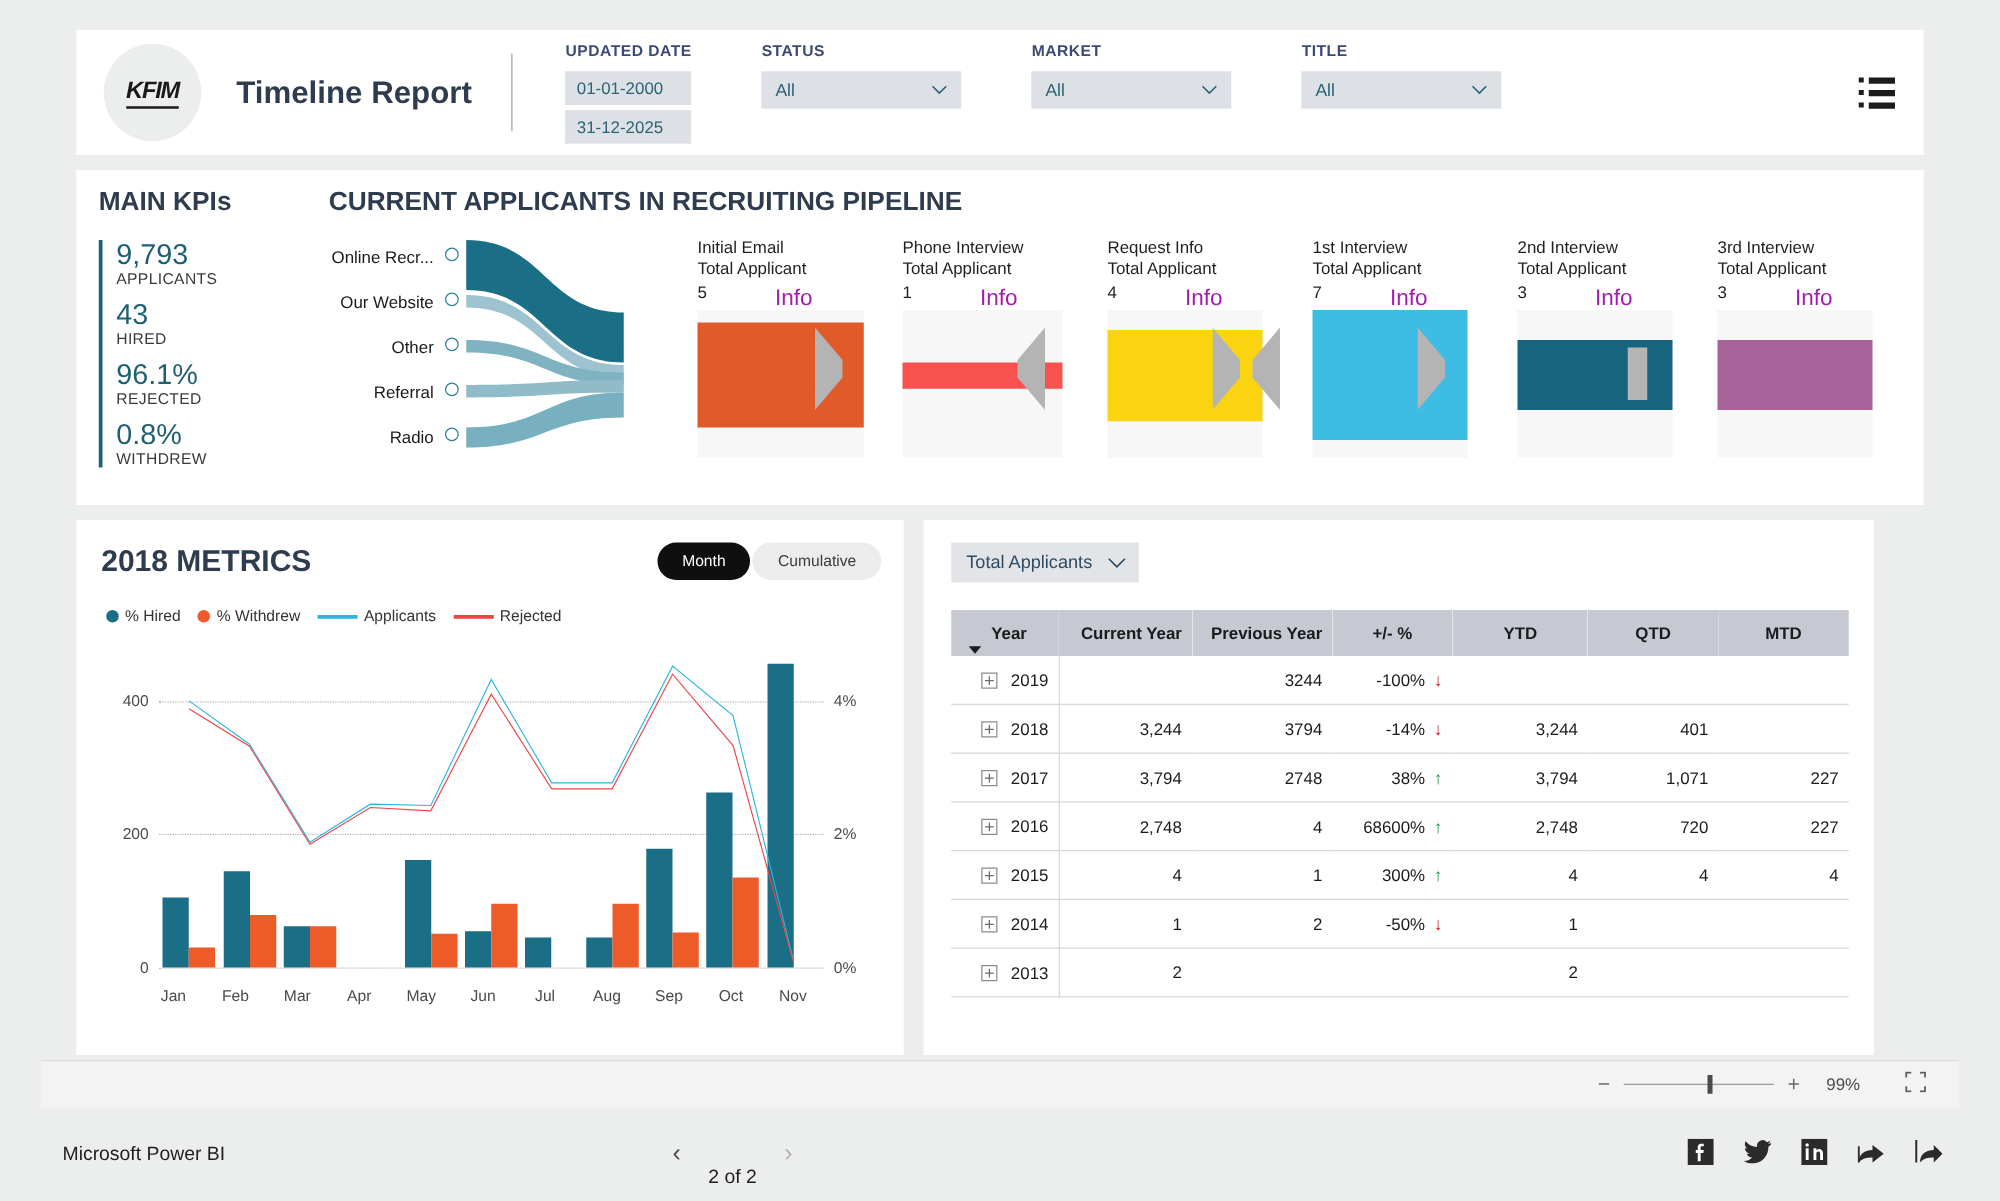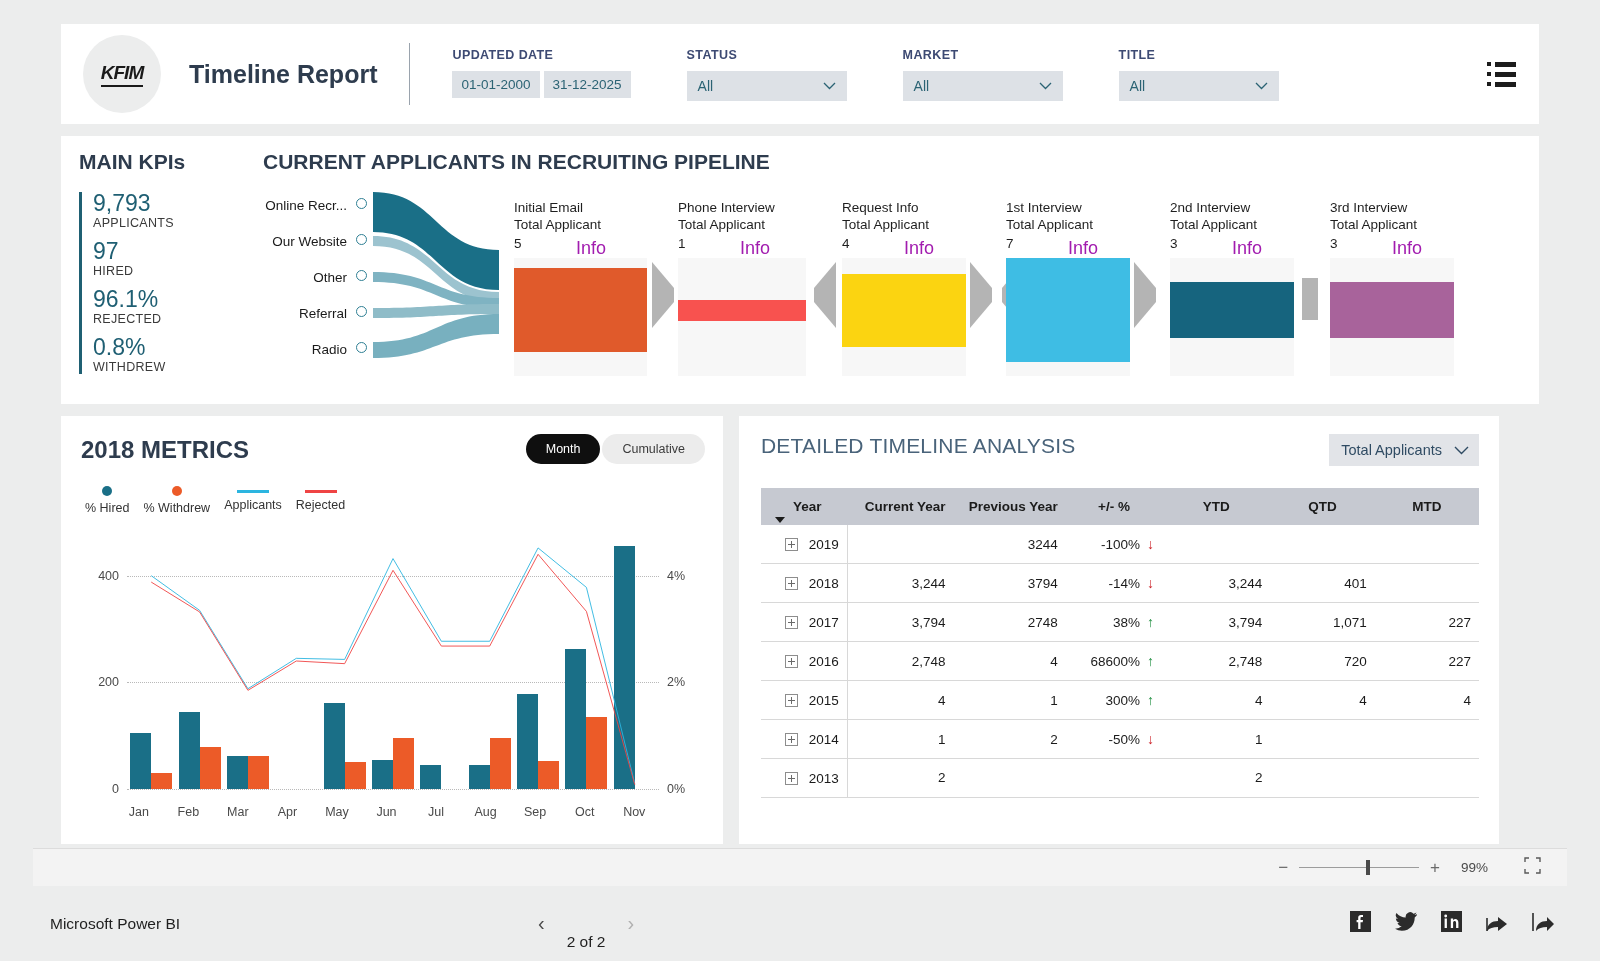--- a/index.html
+++ b/index.html
@@ -35,21 +35,21 @@
     letter-spacing: 0px; white-space: nowrap;
   }
   .title-divider { width: 1px; height: 62px; background: #9aa3ad; margin-left: 32px; flex: none; }
 
   .filters { display: flex; align-items: flex-start; margin-left: 42px; gap: 0; }
   .filter-group { margin-right: 56px; }
   .filter-label {
     font-size: 12.5px; font-weight: bold; color: #3d4a73; letter-spacing: 0.4px;
     margin-bottom: 9px; text-transform: uppercase;
   }
-  .date-pair { display: flex; gap: 4px; }
+  .date-pair { display: flex; gap: 4px; flex-direction: column; }
   .date-box {
     background: #dde1e6; color: #2b6374; font-size: 13.5px;
     padding: 6px 9px; min-width: 85px; text-align: left; border: none;
   }
   .dropdown {
     background: #dde1e6; color: #2b6374; font-size: 14px;
     padding: 7px 11px; width: 160px; display: flex; align-items: center;
     justify-content: space-between; cursor: pointer;
   }
   .chev { width: 13px; height: 8px; flex: none; }
@@ -91,21 +91,21 @@
     position: absolute; right: 0; font-size: 13.5px; color: #1a1a1a;
     white-space: nowrap; text-align: right;
   }
   .sankey-node {
     position: absolute; width: 11px; height: 11px; border-radius: 50%;
     border: 1.5px solid #2f7f94; background: #fff;
   }
 
   
   .stages { position: absolute; left: 253px; top: 0; right: 0; height: 205px; }
-  .stage { position: absolute; top: 16px; }
+  .stage { position: absolute; top: 6px; margin-left: 44px; }
   .stage-label { font-size: 13.5px; color: #1f1f1f; line-height: 1.25; white-space: nowrap; }
   .stage-count { font-size: 13.5px; color: #1f1f1f; margin-top: 2px; }
   .stage-info {
     position: absolute; font-size: 18px; color: #a21caf; top: 38px;
   }
   .stage-box {
     position: absolute; top: 58px; background: #f7f7f7;
   }
   .stage-fill { position: absolute; }
   .chevron { position: absolute; top: 78px; width: 26px; height: 66px; }
@@ -120,21 +120,21 @@
   .metrics-head { display: flex; align-items: flex-start; justify-content: space-between; }
   .metrics-title { font-size: 24px; font-weight: bold; color: #2e3c4e; }
   .toggle-group { display: flex; align-items: center; gap: 2px; margin-top: -2px; }
   .toggle {
     font-size: 12.5px; padding: 8px 20px; border-radius: 16px; cursor: pointer;
   }
   .toggle.on { background: #0f0f0f; color: #ffffff; }
   .toggle.off { background: #ececec; color: #3b3b3b; }
 
   .legend { display: flex; align-items: center; gap: 14px; margin-top: 22px; margin-left: 4px; }
-  .legend-item { display: flex; align-items: center; gap: 5px; font-size: 12.5px; color: #333; flex-direction: column; }
+  .legend-item { display: flex; align-items: center; gap: 5px; font-size: 12.5px; color: #333; }
   .legend-dot { width: 10px; height: 10px; border-radius: 50%; flex: none; }
   .legend-line { width: 32px; height: 3px; flex: none; }
 
   .chart-area { position: relative; margin-top: 14px; height: 300px; }
   .chart-plot { position: absolute; left: 46px; top: 4px; right: 46px; bottom: 40px; }
   .gridline {
     position: absolute; left: 0; right: 0; height: 0;
     border-top: 1px dotted #b9b9b9;
   }
   .axis-left, .axis-right {
@@ -313,21 +313,21 @@
     <div class="pipeline-card">
 
       <div class="kpi-block">
         <div class="kpi-heading">MAIN KPIs</div>
         <div class="kpi-list">
           <div>
             <div class="kpi-value">9,793</div>
             <div class="kpi-caption">APPLICANTS</div>
           </div>
           <div>
-            <div class="kpi-value">97</div>
+            <div class="kpi-value">43</div>
             <div class="kpi-caption">HIRED</div>
           </div>
           <div>
             <div class="kpi-value">96.1%</div>
             <div class="kpi-caption">REJECTED</div>
           </div>
           <div>
             <div class="kpi-value">0.8%</div>
             <div class="kpi-caption">WITHDREW</div>
           </div>
@@ -571,21 +571,20 @@
               <div class="xlabel">Aug</div>
               <div class="xlabel">Sep</div>
               <div class="xlabel">Oct</div>
               <div class="xlabel">Nov</div>
             </div>
         </div>
       </div>
 
       <div class="timeline-card">
         <div class="timeline-head">
-          <div class="timeline-title">DETAILED TIMELINE ANALYSIS</div>
           <div class="timeline-select">
             <span>Total Applicants</span>
             <span class="chev">
               <svg width="15" height="9" viewBox="0 0 15 9">
                   <path d="M1 1l6.5 6.5L14 1" stroke="#2f4b63" stroke-width="1.4" fill="none"></path>
                 </svg>
             </span>
           </div>
         </div>
 

